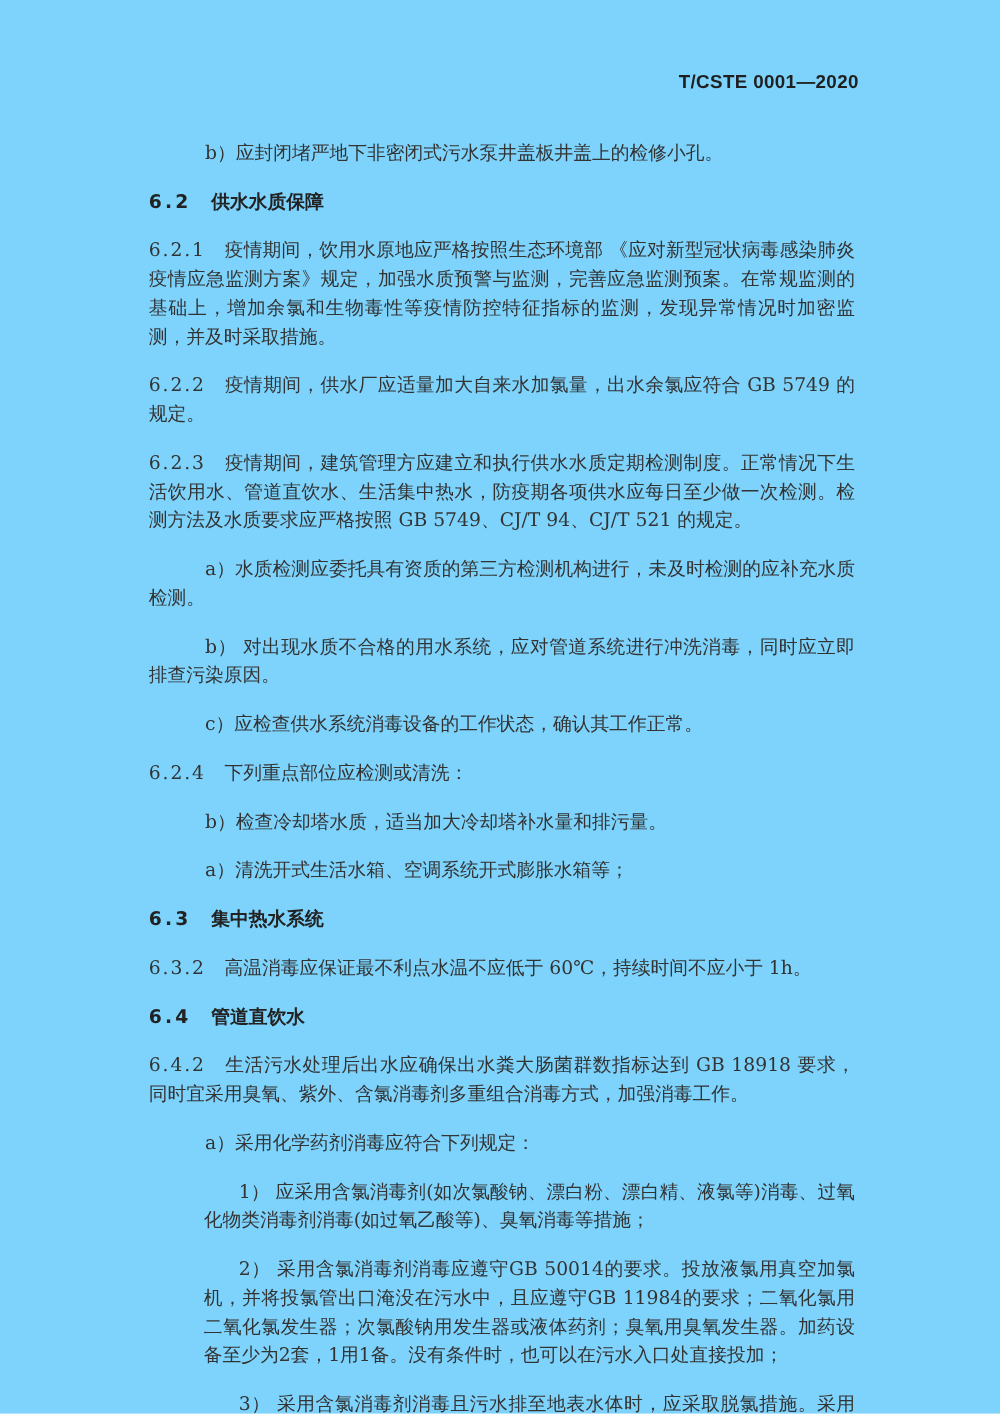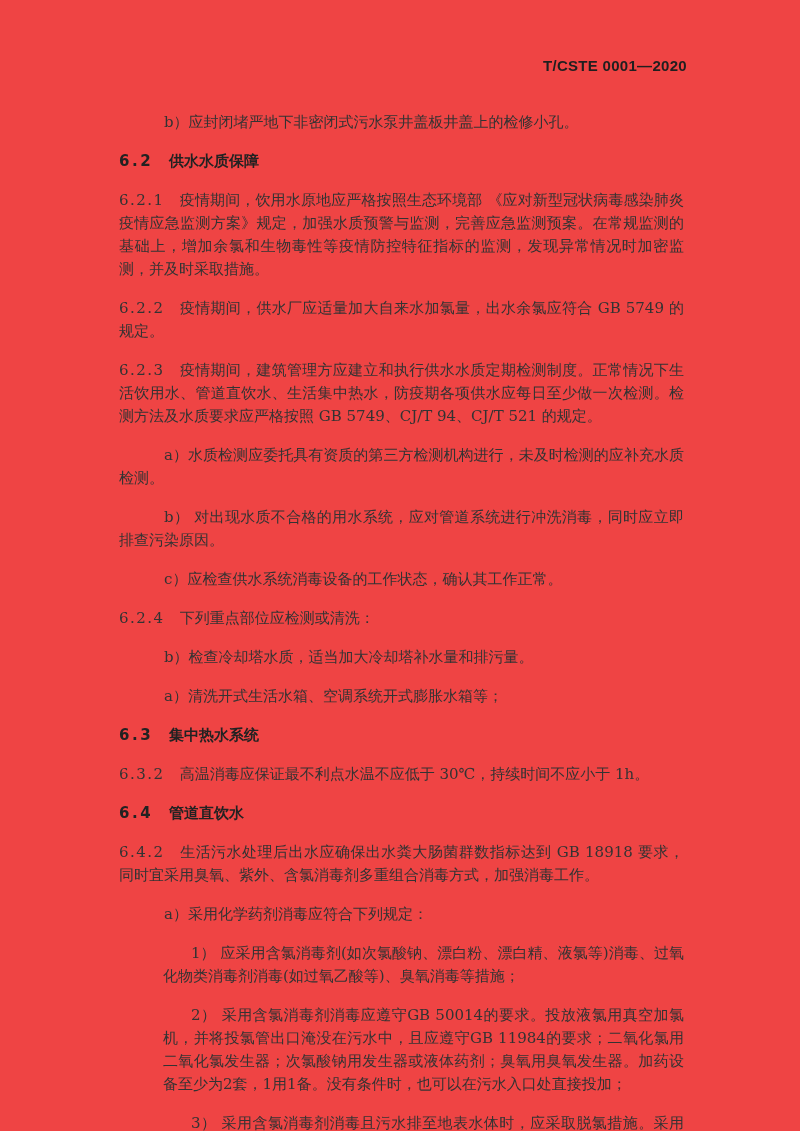--- a/index.html
+++ b/index.html
@@ -1,19 +1,19 @@
 <!DOCTYPE html>
 <html><head>
 <meta charset="utf-8">
 <style>
   html,body { margin:0; padding:0; background:#ffffff; }
   .page {
     position:relative;
     width:800px; height:1131px;
-    background:#ef4444;
+    background:#7dd3fc;
     box-sizing:border-box;
     font-family:"DejaVu Serif","Liberation Serif",serif;
     color:#333333;
     overflow:hidden;
   }
   .doc-header {
     position:absolute;
     top:57px; right:113px;
     font-family:"Liberation Sans","DejaVu Sans",sans-serif;
     font-weight:bold;
@@ -103,21 +103,21 @@
     <p class="item mt0">b）检查冷却塔水质，适当加大冷却塔补水量和排污量。</p>
 
     <p class="item mt5">a）清洗开式生活水箱、空调系统开式膨胀水箱等；</p>
 
     <h2 class="heading mt11">
       <span class="hnum">6.3</span><span>集中热水系统</span>
     </h2>
 
 
     <p class="clause mt7">
-      <span class="cnum">6.3.2</span><span>高温消毒应保证最不利点水温不应低于 30℃，持续时间不应小于 1h。</span>
+      <span class="cnum">6.3.2</span><span>高温消毒应保证最不利点水温不应低于 60℃，持续时间不应小于 1h。</span>
     </p>
 
     <h2 class="heading mt9">
       <span class="hnum">6.4</span><span>管道直饮水</span>
     </h2>
 
 
     <p class="clause mt4">
       <span class="cnum">6.4.2</span><span>生活污水处理后出水应确保出水粪大肠菌群数指标达到 GB 18918 要求，同时宜采用臭氧、紫外、含氯消毒剂多重组合消毒方式，加强消毒工作。</span>
     </p>

